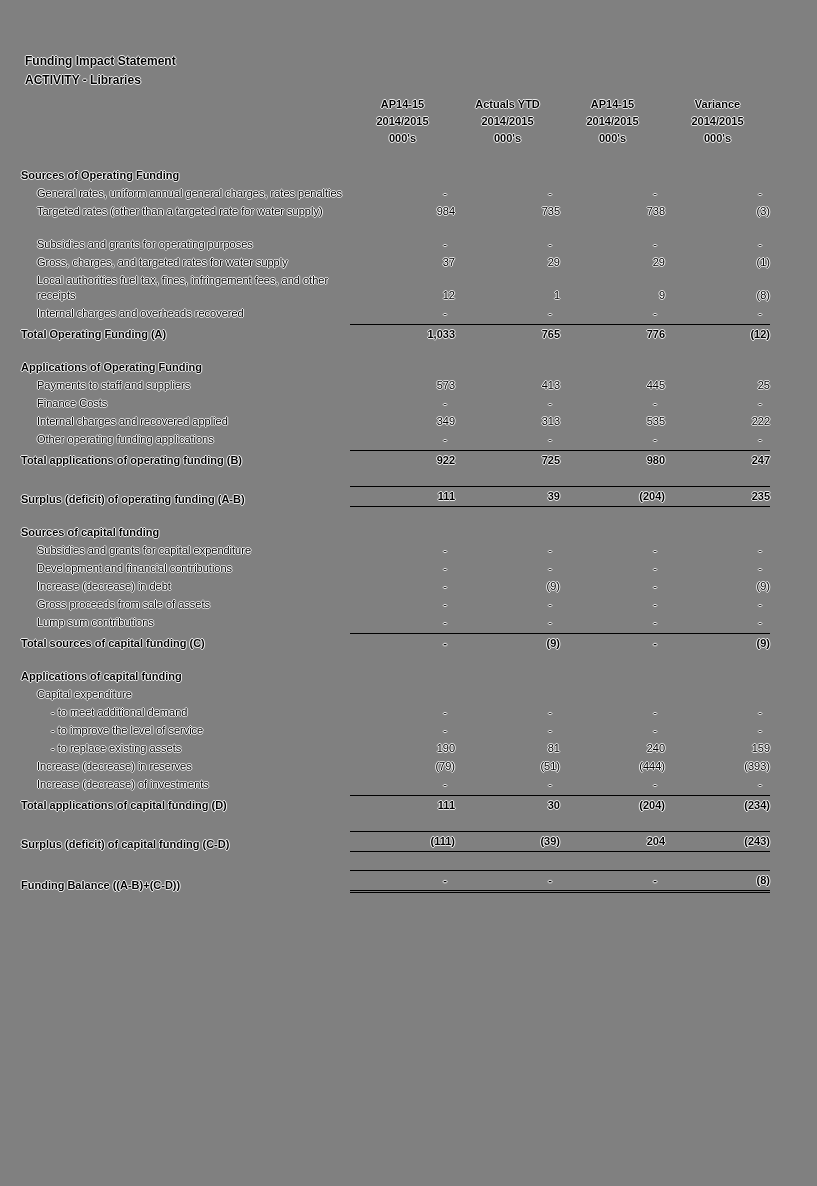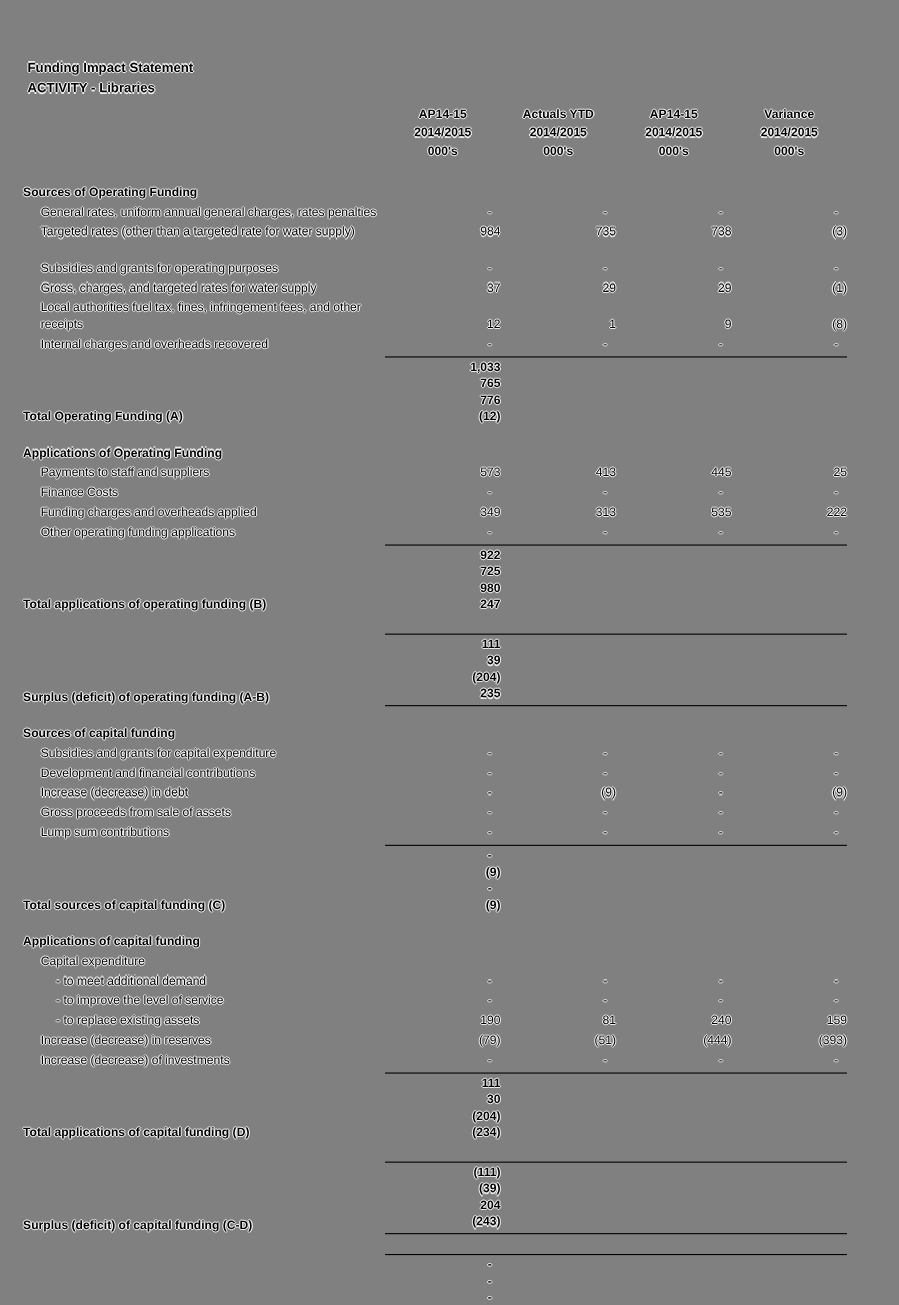--- a/index.html
+++ b/index.html
@@ -22,21 +22,21 @@
   .cell { width: 105px; text-align: right; }
   .head-cell { width: 105px; text-align: center; font-weight: bold; }
   .head-cell div { line-height: 17px; }
   .table { margin-top: 20px; }
   .row { display: flex; align-items: flex-end; padding: 1px 0 2px 0; min-height: 18px; }
   .row .label { flex: 1; padding-right: 6px; }
   .row.section .label { font-weight: bold; }
   .row.item .label { padding-left: 16px; }
   .row.item2 .label { padding-left: 30px; }
   .row.total .label, .row.surplus .label, .row.balance .label { font-weight: bold; }
-  .row.total .nums, .row.surplus .nums, .row.balance .nums { font-weight: bold; flex-direction: column; }
+  .row.total .nums, .row.surplus .nums, .row.balance .nums { font-weight: bold; }
   .row.total .nums { border-top: 1px solid #000; padding-top: 2px; }
   .row.surplus .nums { border-top: 1px solid #000; border-bottom: 1px solid #000; padding: 2px 0; }
   .row.balance .nums { border-top: 1px solid #000; border-bottom: 3px double #000; padding: 2px 0; }
   .row.spacer { min-height: 15px; }
   .cell.dash { padding-right: 8px; }
 </style>
 </head>
 <body>
 
 <div class="doc">
@@ -168,21 +168,21 @@
       <div class="row item">
         <div class="label halo">Finance Costs</div>
         <div class="nums halo">
           <span class="cell dash">-</span>
           <span class="cell dash">-</span>
           <span class="cell dash">-</span>
           <span class="cell dash">-</span>
         </div>
       </div>
       <div class="row item">
-        <div class="label halo">Funding charges and overheads applied</div>
+        <div class="label halo">Internal charges and recovered applied</div>
         <div class="nums halo">
           <span class="cell">349</span>
           <span class="cell">313</span>
           <span class="cell">535</span>
           <span class="cell">222</span>
         </div>
       </div>
       <div class="row item">
         <div class="label halo">Other operating funding applications</div>
         <div class="nums halo">

